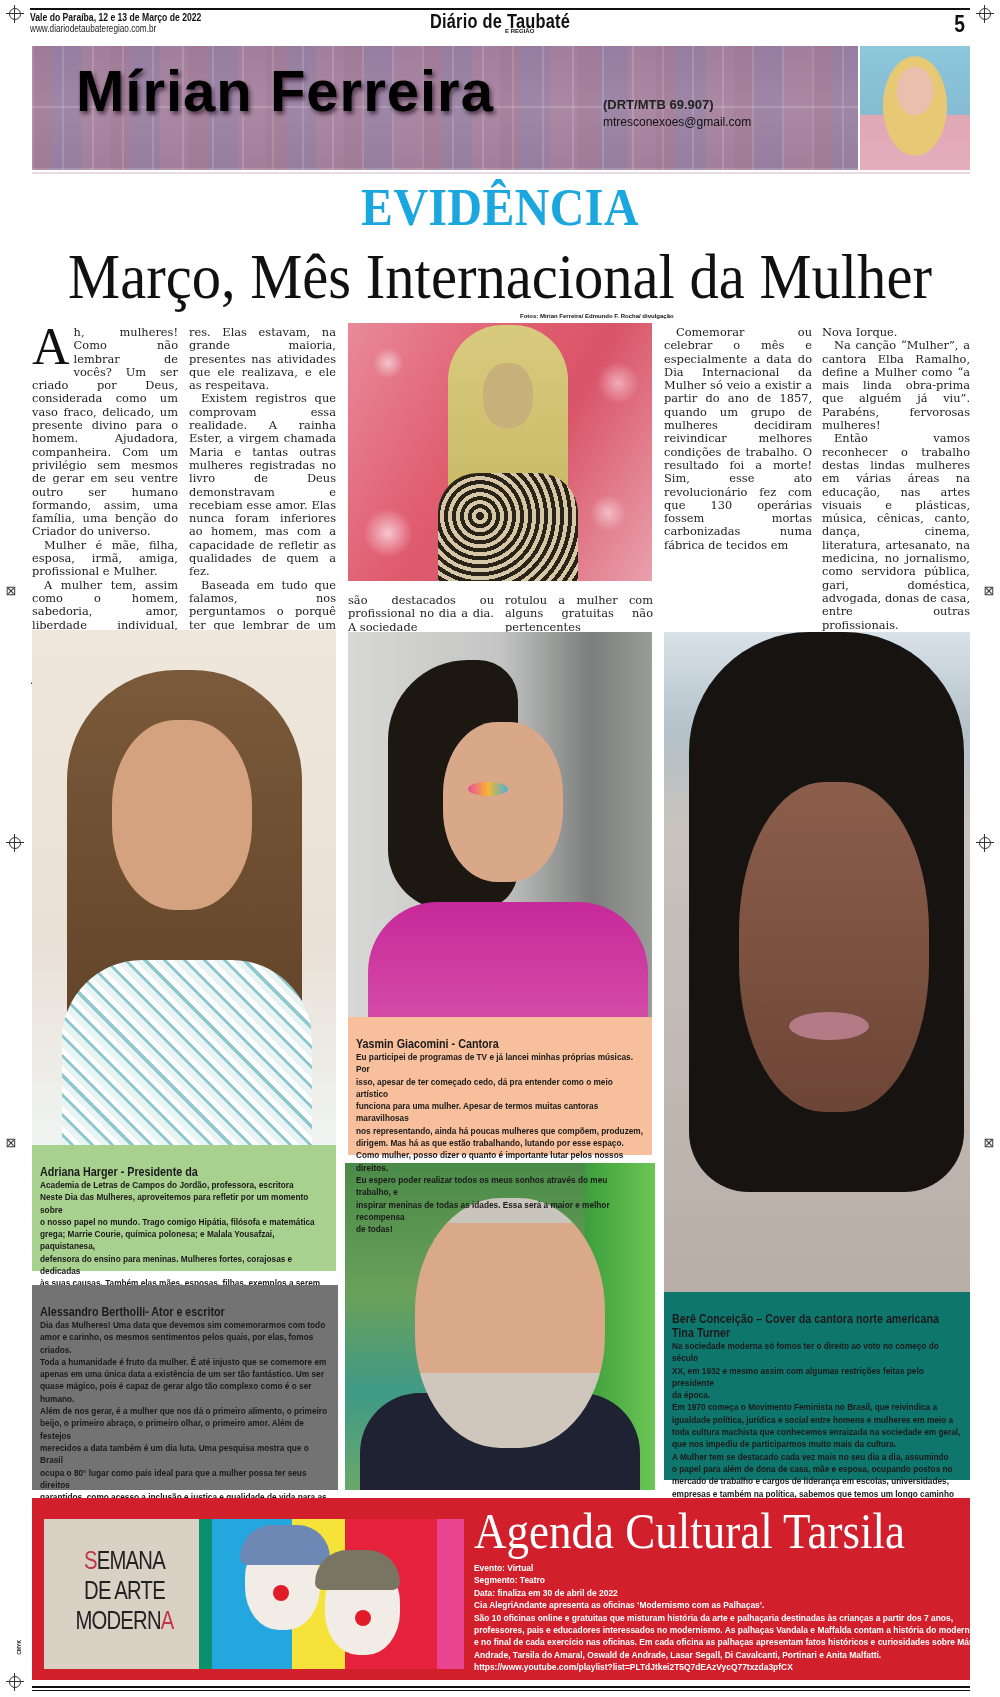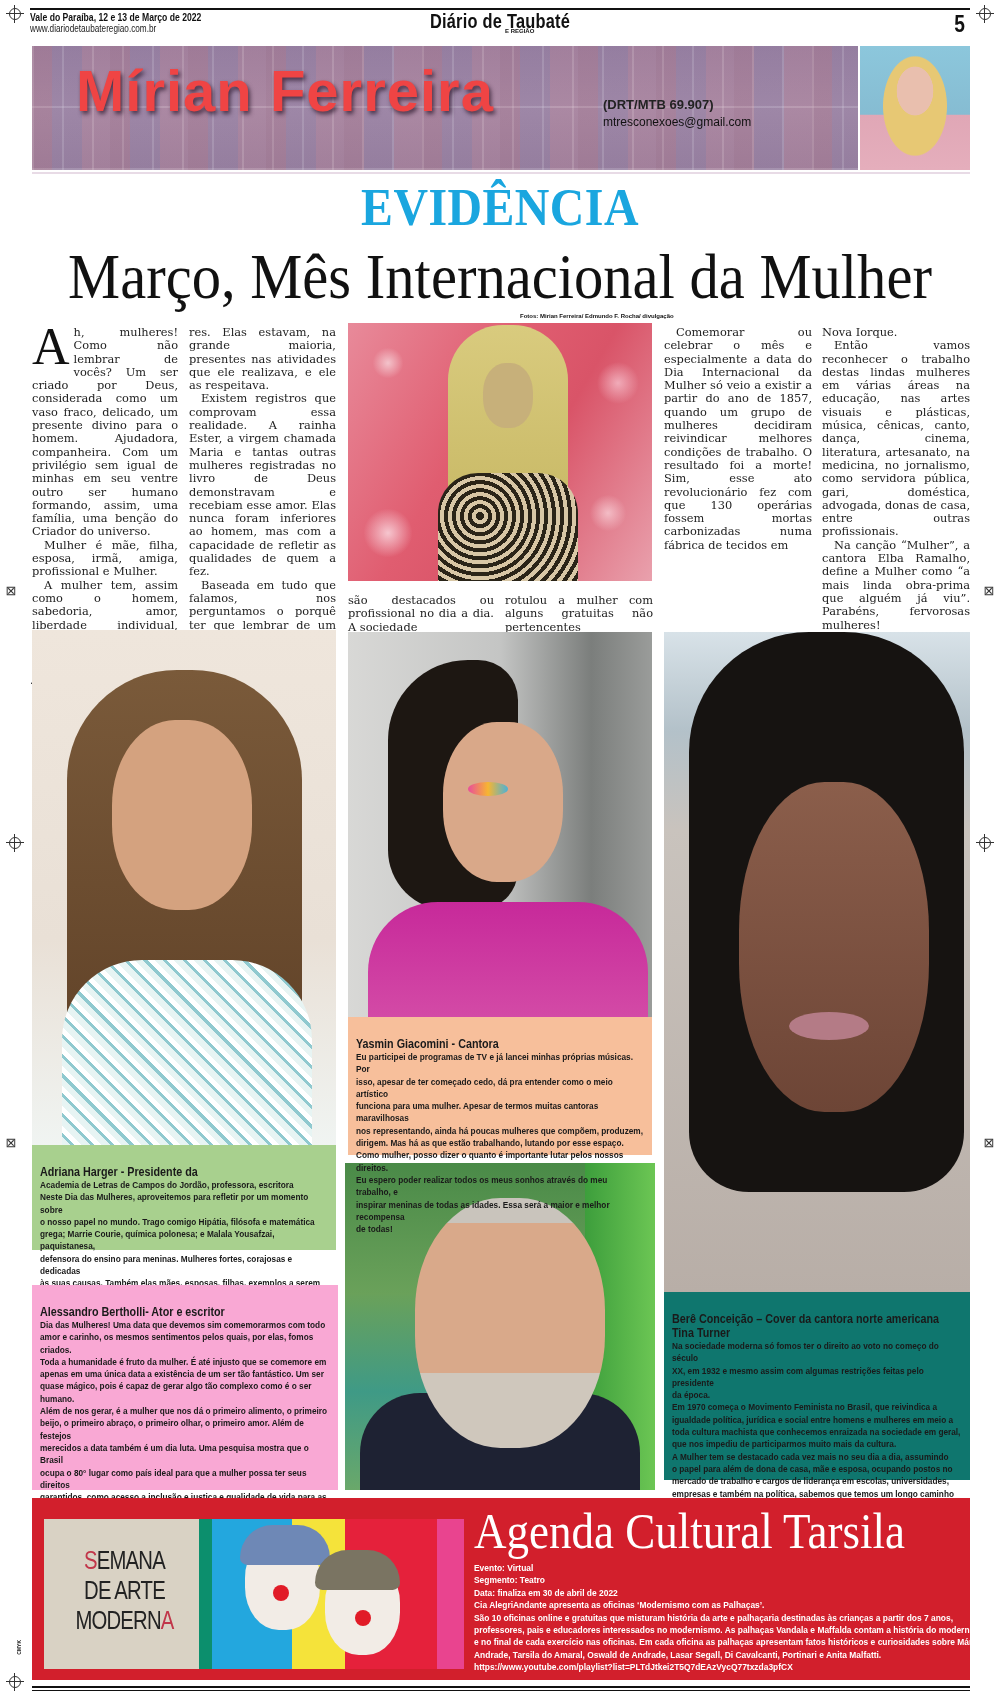--- a/index.html
+++ b/index.html
@@ -19,21 +19,21 @@
   .reg i{position:absolute;left:8px;top:0;width:1px;height:18px;background:#333}
   .xmark{width:14px;height:14px;font-size:13px;line-height:14px;color:#333;text-align:center}
   
   .banner{left:32px;top:46px;width:826px;height:124px;
     background:
       repeating-linear-gradient(90deg,rgba(255,255,255,.18) 0 2px,transparent 2px 30px),
       repeating-linear-gradient(0deg,rgba(255,255,255,.2) 0 2px,transparent 2px 62px),
       linear-gradient(180deg,#9b7f9e 0%,#a68aa6 50%,#9b7f9c 100%);}
   .banner-tiles{left:32px;top:46px;width:826px;height:124px;
     background:repeating-linear-gradient(90deg,rgba(170,110,130,.25) 0 20px,rgba(120,120,170,.18) 20px 50px,rgba(190,130,150,.2) 50px 78px);}
-  .banner-name{left:76px;top:57px;font-size:58px;font-weight:bold;color:#ef4444;letter-spacing:1px;text-shadow:2px 3px 4px rgba(40,20,40,.7);white-space:nowrap}
+  .banner-name{left:76px;top:57px;font-size:58px;font-weight:bold;color:#000000;letter-spacing:1px;text-shadow:2px 3px 4px rgba(40,20,40,.7);white-space:nowrap}
   .banner-drt{left:603px;top:97px;font-size:13px;font-weight:bold;color:#222}
   .banner-mail{left:603px;top:115px;font-size:12px;color:#111}
   .banner-photo{left:860px;top:46px;width:110px;height:124px;
     background:radial-gradient(ellipse 30px 40px at 55px 45px,#e9bfae 0 60%,transparent 62%),
       radial-gradient(ellipse 45px 70px at 55px 60px,#e7c874 0 70%,transparent 72%),
       linear-gradient(180deg,#8cc7dc 0%,#86bcd2 55%,#e0a7b6 56%,#e5aebc 100%);}
   .underline-banner{left:32px;top:172px;width:938px;height:2px;background:#e8dbe6}
   
   .kicker{left:0;width:1000px;top:178px;text-align:center;font-family:"Liberation Serif",serif;font-weight:bold;font-size:52px;color:#1aa6df;transform:scaleX(.92);letter-spacing:.5px}
   .headline{left:0;width:1000px;top:241px;text-align:center;font-family:"Liberation Serif",serif;font-size:63px;color:#111;transform:scaleX(.93);white-space:nowrap}
@@ -77,23 +77,23 @@
   .ber-face{left:75px;top:150px;width:190px;height:330px;border-radius:45%;background:linear-gradient(180deg,#8b5e4b,#6d4536)}
   .ber-lips{left:125px;top:380px;width:80px;height:28px;border-radius:50%;background:#b47b86}
   .ph-ale{left:345px;top:1163px;width:310px;height:327px;background:linear-gradient(180deg,#4a8a48 0%,#6aa15a 40%,#3f9a86 70%,#6aa86a 100%)}
   .ale-leaf{left:240px;top:0;width:70px;height:327px;background:linear-gradient(90deg,#3d9e3c,#6cc654)}
   .ale-face{left:70px;top:35px;width:190px;height:250px;border-radius:45%;background:linear-gradient(180deg,#c9c4bc 0 10%,#d9a98a 10% 70%,#cfc7bc 70% 100%)}
   .ale-body{left:15px;top:230px;width:280px;height:97px;border-radius:60px 60px 0 0;background:#1e2233}
   
   .cap{font-family:"Liberation Sans",sans-serif;font-size:9.6px;line-height:12.3px;font-weight:bold;color:#1a1a1a;padding:20px 8px;transform-origin:left top}
   .cap .ttl{font-size:12.5px;line-height:14px}
   .cap span{display:block}
-  .cap-adr{left:32px;top:1145px;width:304px;height:105px;background:#a8d08e}
+  .cap-adr{left:32px;top:1145px;width:304px;height:126px;background:#a8d08e}
   .cap-yas{left:348px;top:1017px;width:304px;height:138px;background:#f7bf9b}
-  .cap-ale{left:32px;top:1285px;width:306px;height:205px;background:#f9a8d4}
+  .cap-ale{left:32px;top:1285px;width:306px;height:205px;background:#737373}
   .cap-ber{left:664px;top:1292px;width:306px;height:188px;background:#0f766e}
   .cap-inner{transform:scaleX(.86);transform-origin:left top;width:116%}
   
   .agenda{left:32px;top:1498px;width:938px;height:182px;background:#d21f2c}
   .ag-img{left:44px;top:1519px;width:420px;height:150px;background:#fff}
   .ag-paper{left:44px;top:1519px;width:155px;height:150px;background:#d9d2c4}
   .ag-semana{left:52px;top:1545px;width:145px;font-family:"Liberation Sans",sans-serif;font-size:26px;line-height:30px;color:#222;text-align:center;letter-spacing:-1px;transform:scaleX(.78)}
   .ag-semana b{color:#c1364a;font-weight:normal}
   .ag-photo{left:199px;top:1519px;width:265px;height:150px;
     background:linear-gradient(90deg,#0c8f6d 0 5%,#23a7de 5% 35%,#f5e33a 35% 55%,#e5213b 55% 90%,#e9448f 90% 100%)}
@@ -152,42 +152,42 @@
 <div class="abs headline">Março, Mês Internacional da Mulher</div>
 <div class="abs credit">Fotos: Mirian Ferreira/ Edmundo F. Rocha/ divulgação</div>
 
 <div class="abs main-photo">
   <div class="abs mp-hair"></div>
   <div class="abs mp-face"></div>
   <div class="abs mp-body"></div>
 </div>
 
 <div class="abs col c1">
-  <p class="noind"><span class="dropcap">A</span><span>h, mulheres! Como não lembrar de vocês? Um ser criado por Deus, considerada como um vaso fraco, delicado, um presente divino para o homem. Ajudadora, companheira. Com um privilégio sem igual de minhas em seu ventre outro ser humano formando, assim, uma família, uma benção do Criador do universo.</span></p>
+  <p class="noind"><span class="dropcap">A</span><span>h, mulheres! Como não lembrar de vocês? Um ser criado por Deus, considerada como um vaso fraco, delicado, um presente divino para o homem. Ajudadora, companheira. Com um privilégio sem mesmos de gerar em seu ventre outro ser humano formando, assim, uma família, uma benção do Criador do universo.</span></p>
   <p>Mulher é mãe, filha, esposa, irmã, amiga, profissional e Mulher.</p>
   <p>A mulher tem, assim como o homem, sabedoria, amor, liberdade individual, direito à educação, respeito, porque fora concedida por Deus. Jesus, o filho do Criador, tratava muito bem as mulhe-</p>
 </div>
 <div class="abs col c2">
   <p class="noind">res. Elas estavam, na grande maioria, presentes nas atividades que ele realizava, e ele as respeitava.</p>
   <p>Existem registros que comprovam essa realidade. A rainha Ester, a virgem chamada Maria e tantas outras mulheres registradas no livro de Deus demonstravam e recebiam esse amor. Elas nunca foram inferiores ao homem, mas com a capacidade de refletir as qualidades de quem a fez.</p>
   <p>Baseada em tudo que falamos, nos perguntamos o porquê ter que lembrar de um dia específico para algo ou alguém? Em nossa história concluímos que é porque os valores do ser humano não</p>
 </div>
 <div class="abs col c3">
   <p class="noind">são destacados ou profissional no dia a dia. A sociedade</p>
 </div>
 <div class="abs col c4">
   <p class="noind">rotulou a mulher com alguns gratuitas não pertencentes</p>
 </div>
 <div class="abs col c5">
   <p>Comemorar ou celebrar o mês e especialmente a data do Dia Internacional da Mulher só veio a existir a partir do ano de 1857, quando um grupo de mulheres decidiram reivindicar melhores condições de trabalho. O resultado foi a morte! Sim, esse ato revolucionário fez com que 130 operárias fossem mortas carbonizadas numa fábrica de tecidos em</p>
 </div>
 <div class="abs col c6">
   <p class="noind">Nova Iorque.</p>
+  <p>Na canção “Mulher”, a cantora Elba Ramalho, define a Mulher como “a mais linda obra-prima que alguém já viu”. Parabéns, fervorosas mulheres!</p>
   <p>Então vamos reconhecer o trabalho destas lindas mulheres em várias áreas na educação, nas artes visuais e plásticas, música, cênicas, canto, dança, cinema, literatura, artesanato, na medicina, no jornalismo, como servidora pública, gari, doméstica, advogada, donas de casa, entre outras profissionais.</p>
-  <p>Na canção “Mulher”, a cantora Elba Ramalho, define a Mulher como “a mais linda obra-prima que alguém já viu”. Parabéns, fervorosas mulheres!</p>
   <p>Fonte: site https://www.jw.org - https://www.youtube.com</p>
 </div>
 
 <div class="abs ph ph-adr">
   <div class="abs adr-hair"></div>
   <div class="abs adr-face"></div>
   <div class="abs adr-body"></div>
 </div>
 <div class="abs ph ph-yas">
   <div class="abs yas-hair"></div>

